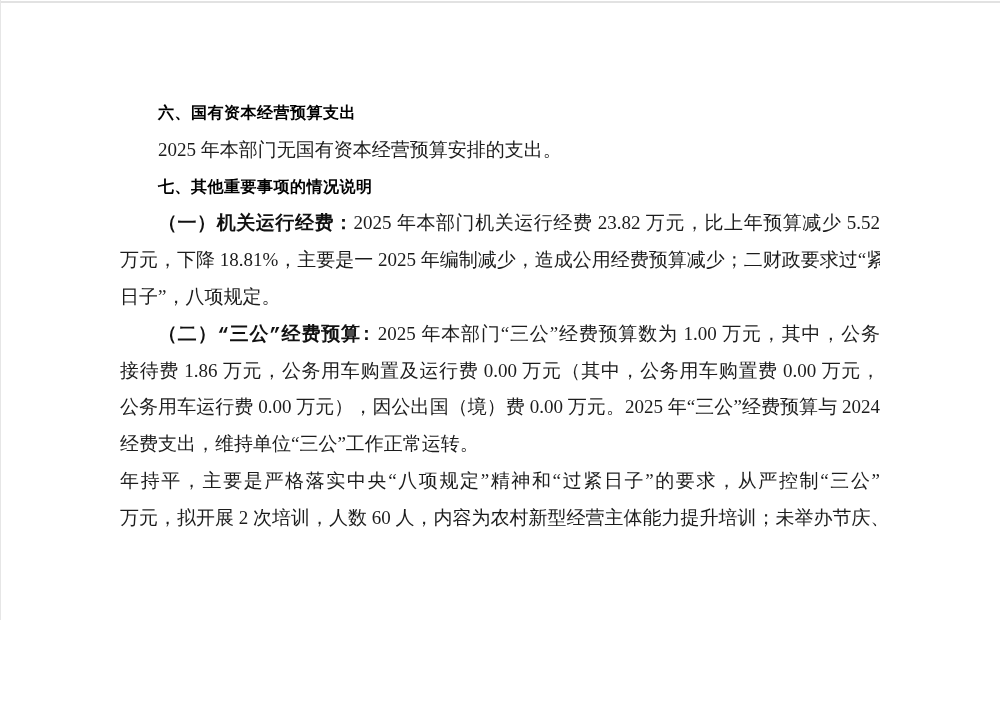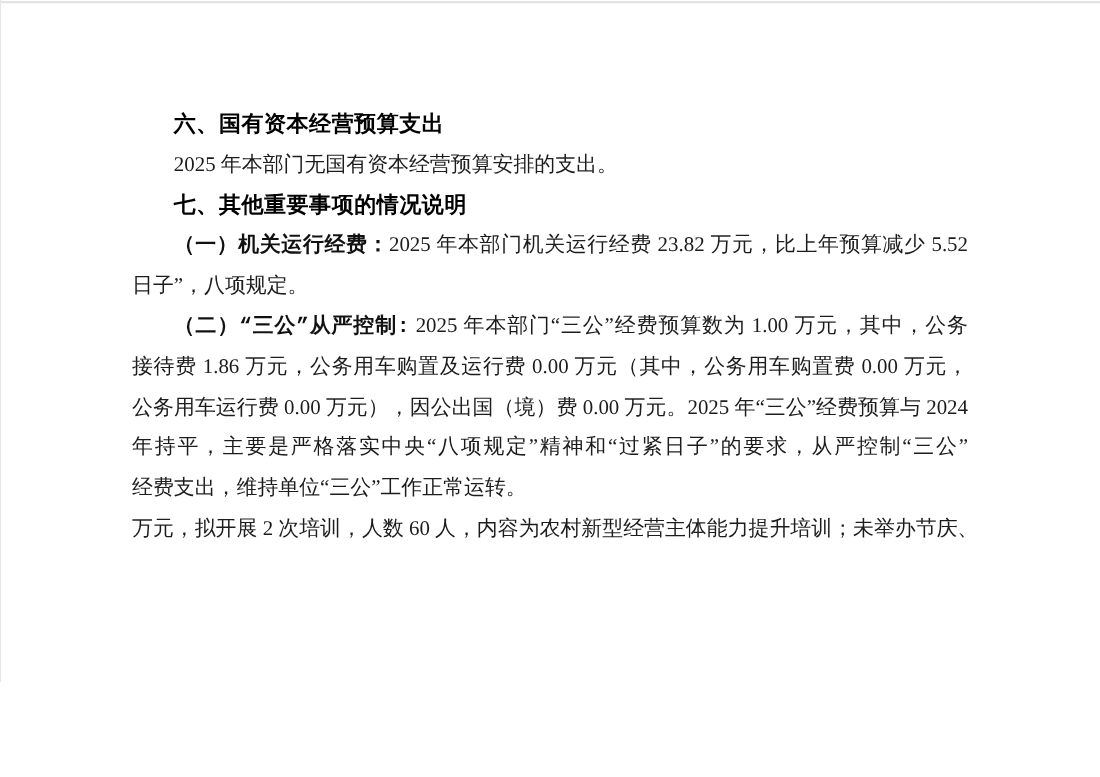--- a/index.html
+++ b/index.html
@@ -47,21 +47,21 @@
   .line.full {
     text-align: justify;
     text-align-last: justify;
   }
   .line.first {
     text-indent: 38px;
   }
   .line.heading {
     font-family: "Liberation Sans", "DejaVu Sans", sans-serif;
     font-weight: 700;
-    font-size: 20px;
+    font-size: 16px;
     color: #000000;
     text-indent: 38px;
     letter-spacing: 0.5px;
   }
   .line b {
     font-weight: 700;
     color: #111111;
     font-family: Liberation Mono, monospace;
   }
 </style>
@@ -69,21 +69,22 @@
 <body>
 
 <div class="page">
   <div class="edge-top"></div>
   <div class="edge-left"></div>
   <div class="doc">
       <div class="line heading">六、国有资本经营预算支出</div>
       <div class="line body first">2025 年本部门无国有资本经营预算安排的支出。</div>
       <div class="line heading">七、其他重要事项的情况说明</div>
       <div class="line body first full"><b>（一）机关运行经费：</b>2025 年本部门机关运行经费 23.82 万元，比上年预算减少 5.52</div>
+      <div class="line body full">万元，下降 18.81%，主要是一 2025 年编制减少，造成公用经费预算减少；二财政要求过“紧</div>
       <div class="line body">日子”，八项规定。</div>
-      <div class="line body first full"><b>（二）“三公”从严控制:</b> 2025 年本部门“三公”经费预算数为 1.00 万元，其中，公务</div>
+      <div class="line body first full"><b>（二）“三公”经费预算:</b> 2025 年本部门“三公”经费预算数为 1.00 万元，其中，公务</div>
       <div class="line body full">接待费 1.86 万元，公务用车购置及运行费 0.00 万元（其中，公务用车购置费 0.00 万元，</div>
       <div class="line body full">公务用车运行费 0.00 万元），因公出国（境）费 0.00 万元。2025 年“三公”经费预算与 2024</div>
+      <div class="line body">经费支出，维持单位“三公”工作正常运转。</div>
       <div class="line body full">年持平，主要是严格落实中央“八项规定”精神和“过紧日子”的要求，从严控制“三公”</div>
-      <div class="line body">经费支出，维持单位“三公”工作正常运转。</div>
       <div class="line body">万元，拟开展 2 次培训，人数 60 人，内容为农村新型经营主体能力提升培训；未举办节庆、</div>
     </div>
 </div>
 
 </body></html>

